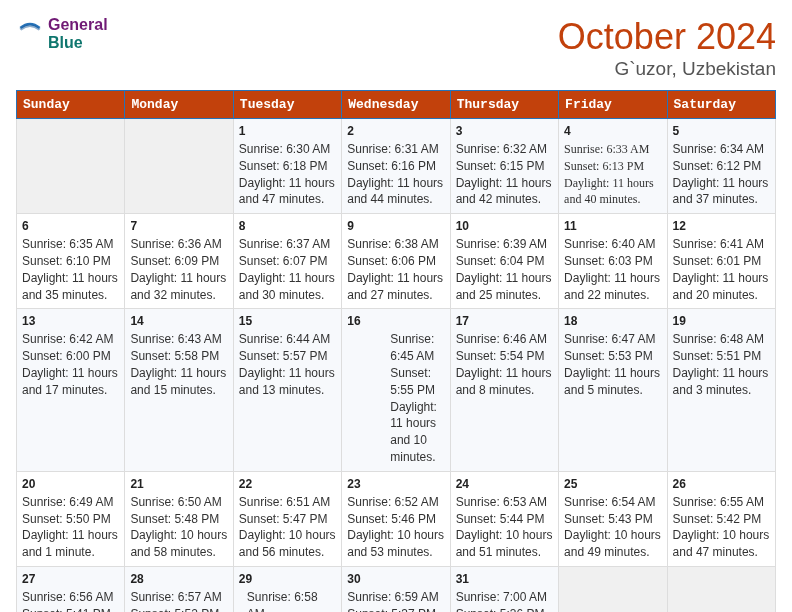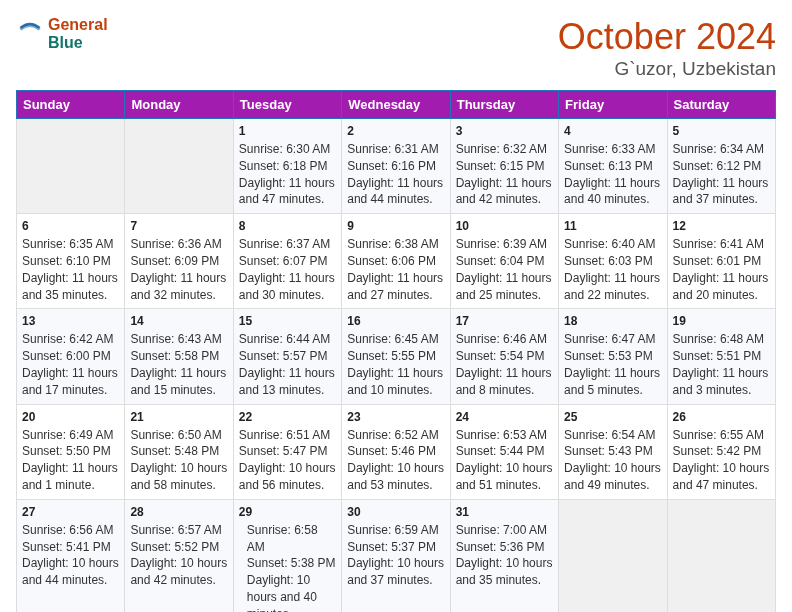--- a/index.html
+++ b/index.html
@@ -36,22 +36,23 @@
     .location {
       font-size: 19px;
       color: #555;
     }
     .calendar {
       width: 100%;
       border-collapse: collapse;
       font-size: 11px;
     }
     .calendar thead tr {
-      background-color: #a21caf;
+      background-color: #c2410c;
       color: #fff;
+      font-family: Liberation Mono, monospace;
     }
     .calendar thead th {
       padding: 6px 6px;
       text-align: left;
       font-size: 13px;
       font-weight: 600;
       border: 1px solid #2672b8;
     }
     .calendar tbody tr {
       border-bottom: 1px solid #ccc;
@@ -89,21 +90,21 @@
 </head>
 <body>
 
 <div class="header">
   <div class="logo">
     <svg class="logo-icon" viewBox="0 0 32 32" xmlns="http://www.w3.org/2000/svg">
       <path d="M6 10 Q16 2 26 10 L28 8 Q16 -2 4 8 Z" fill="#2672b8"></path>
       <path d="M6 12 Q16 4 26 12 L28 10 Q16 0 4 10 Z" fill="#1a5a9a" opacity="0.5"></path>
     </svg>
     <div>
-      <div style="font-size:16px;font-weight:bold;color:#c2410c;">General</div>
+      <div style="font-size:16px;font-weight:bold;color:#701a75;">General</div>
       <div style="font-size:16px;font-weight:bold;color:#0f766e;">Blue</div>
     </div>
   </div>
   <div class="title-block">
     <div class="month-title">October 2024</div>
     <div class="location">G`uzor, Uzbekistan</div>
   </div>
 </div>
 
 <table class="calendar">
@@ -135,21 +136,21 @@
 Daylight: 11 hours and 44 minutes.</div>
         </td>
         <td>
           <span class="day-num">3</span>
           <div class="day-info" style="white-space: pre-line;">Sunrise: 6:32 AM
 Sunset: 6:15 PM
 Daylight: 11 hours and 42 minutes.</div>
         </td>
         <td>
           <span class="day-num">4</span>
-          <div class="day-info" style="white-space: pre-line;">Sunrise: 6:33 AM
+          <div class="day-info" style="white-space: pre-line; font-family: Liberation Serif, serif;">Sunrise: 6:33 AM
 Sunset: 6:13 PM
 Daylight: 11 hours and 40 minutes.</div>
         </td>
         <td>
           <span class="day-num">5</span>
           <div class="day-info" style="white-space: pre-line;">Sunrise: 6:34 AM
 Sunset: 6:12 PM
 Daylight: 11 hours and 37 minutes.</div>
         </td>
       </tr>
@@ -211,21 +212,21 @@
 Daylight: 11 hours and 15 minutes.</div>
         </td>
         <td>
           <span class="day-num">15</span>
           <div class="day-info" style="white-space: pre-line;">Sunrise: 6:44 AM
 Sunset: 5:57 PM
 Daylight: 11 hours and 13 minutes.</div>
         </td>
         <td>
           <span class="day-num">16</span>
-          <div class="day-info" style="white-space: pre-line;">Sunrise: 6:45 AM
+          <div class="day-info" style="white-space: pre-line; margin-left: 43px;">Sunrise: 6:45 AM
 Sunset: 5:55 PM
 Daylight: 11 hours and 10 minutes.</div>
         </td>
         <td>
           <span class="day-num">17</span>
           <div class="day-info" style="white-space: pre-line;">Sunrise: 6:46 AM
 Sunset: 5:54 PM
 Daylight: 11 hours and 8 minutes.</div>
         </td>
         <td>

